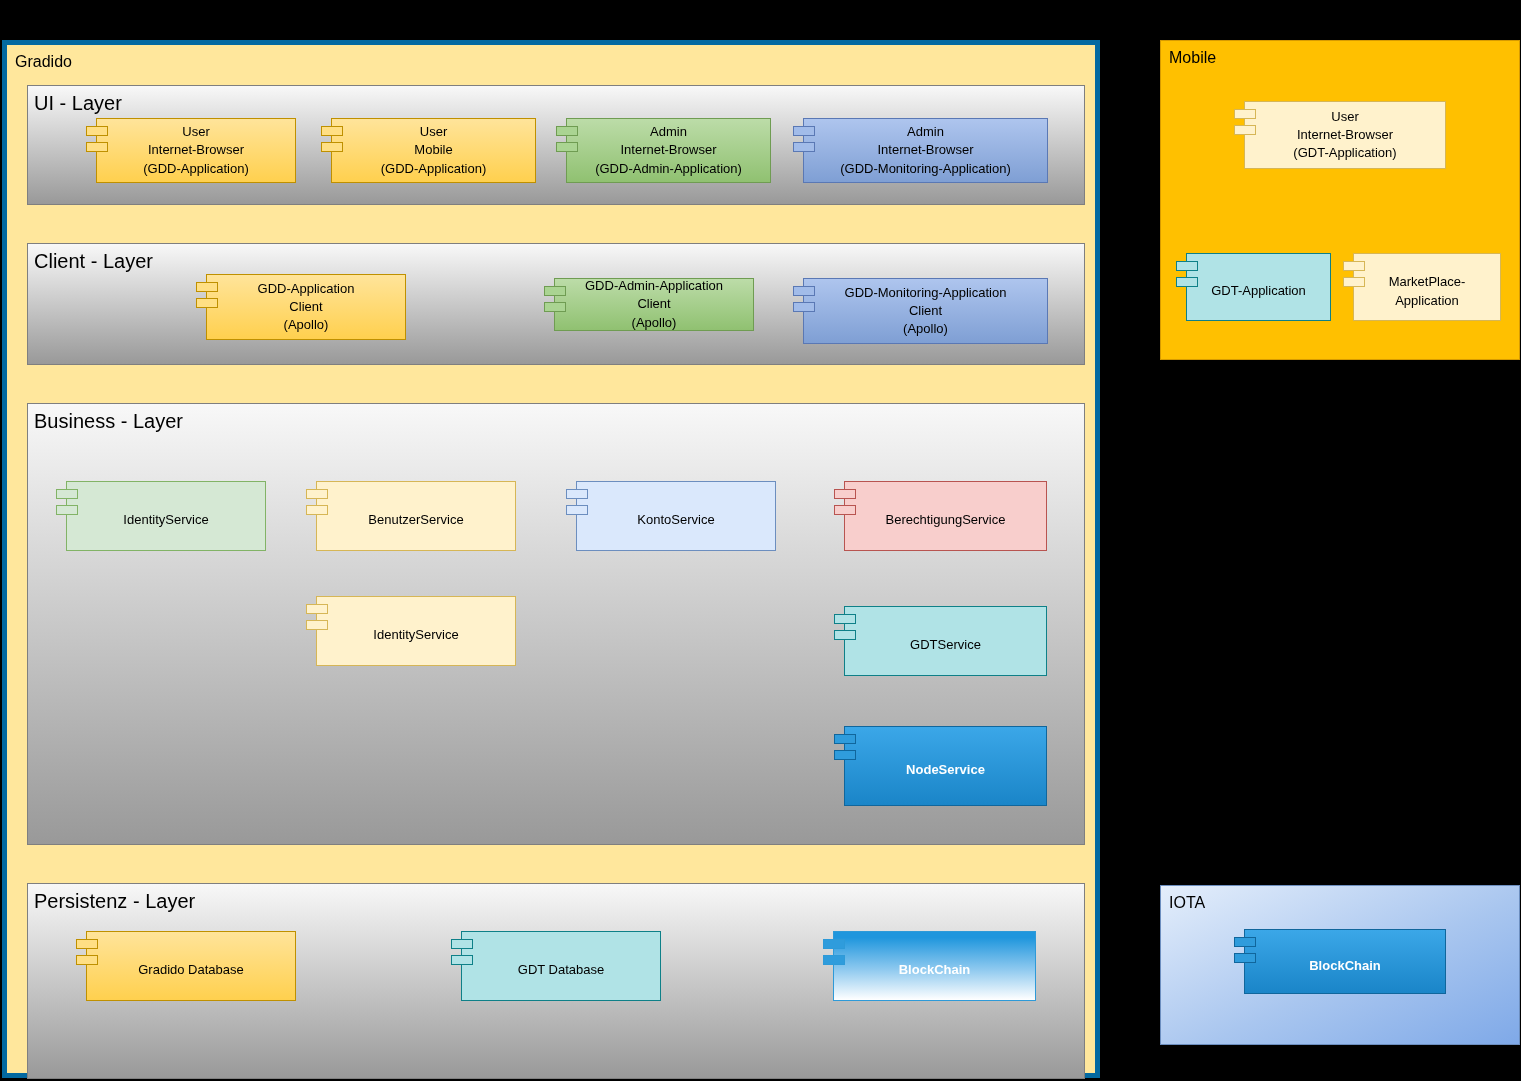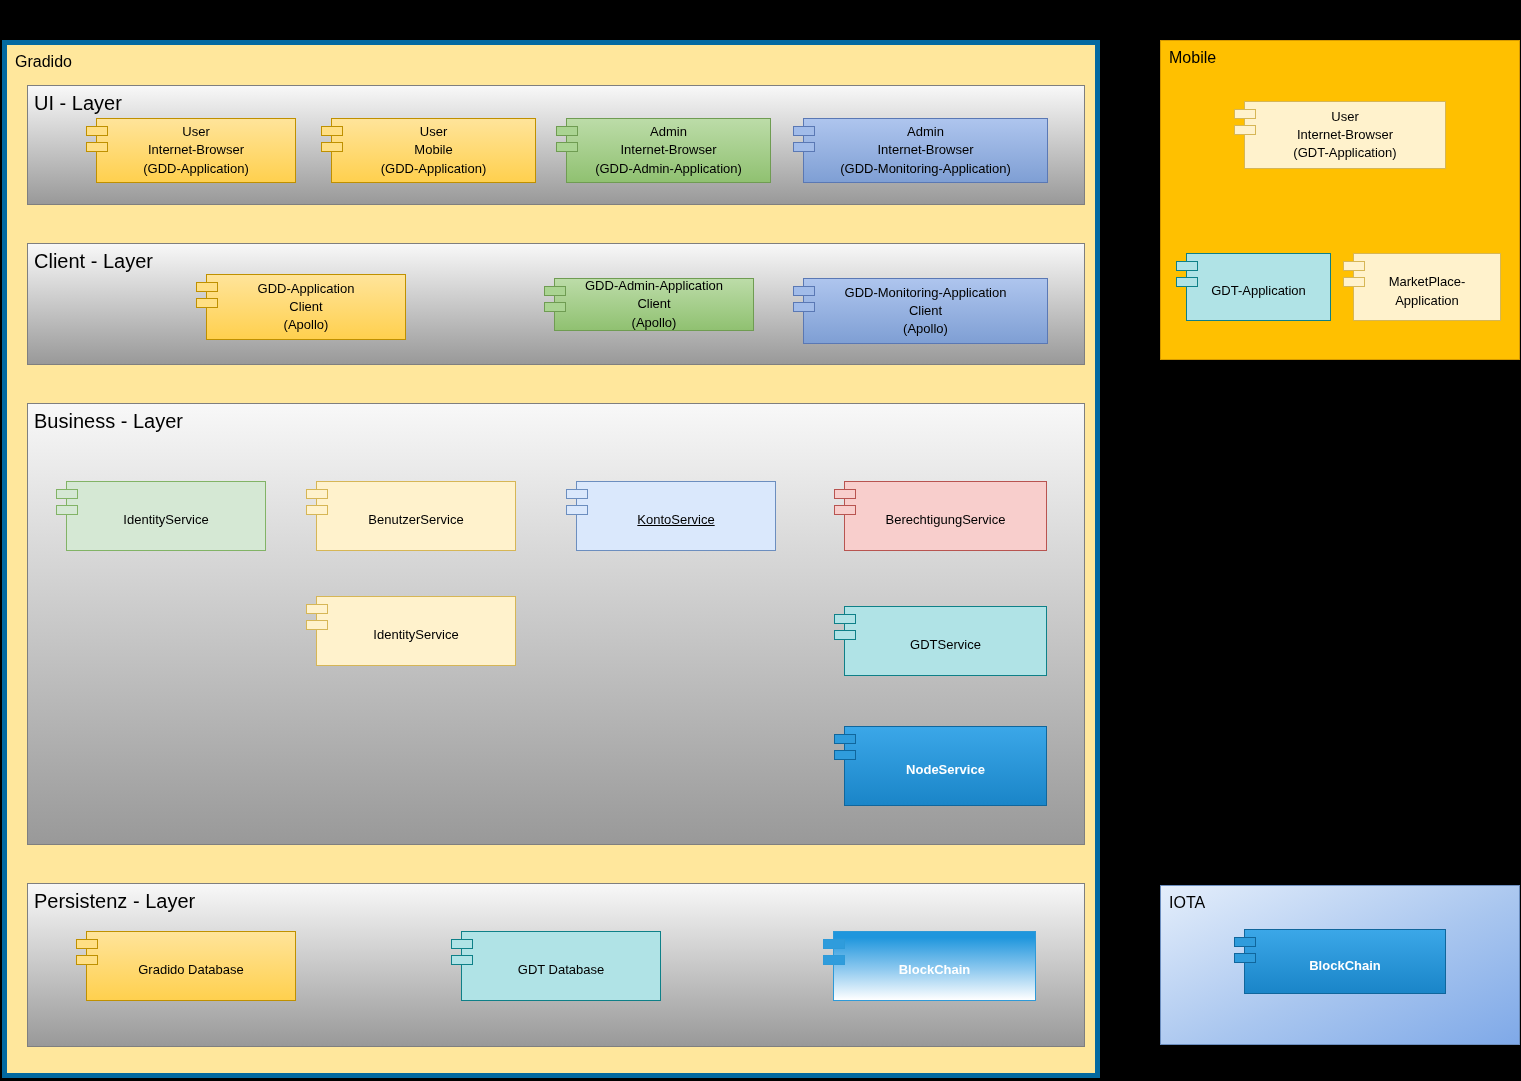--- a/index.html
+++ b/index.html
@@ -37,21 +37,21 @@
     background:linear-gradient(#f8f8f8, #999999);
     border:1px solid #7f7f7f;
   }
   .layer-title {
     position:absolute; top:6px; left:6px;
     font-size:20px; color:#000;
   }
   #layer-ui        { left:20px; top:40px;  width:1058px; height:120px; }
   #layer-client    { left:20px; top:198px; width:1058px; height:122px; }
   #layer-business  { left:20px; top:358px; width:1058px; height:442px; }
-  #layer-persistenz{ left:20px; top:838px; width:1058px; height:164px; }
+  #layer-persistenz{ left:20px; top:838px; width:1058px; height:196px; }
 
   .component {
     position:absolute;
     display:flex; align-items:center; justify-content:center;
     text-align:center;
     font-size:13px;
     border:1px solid #000;
   }
   .component .label { white-space:pre-line; line-height:1.4; padding:0 4px; }
   .component.v-top { align-items:center; padding-top:9px; }
@@ -66,21 +66,21 @@
   .theme-yellow      { background:linear-gradient(#ffe49a,#ffd04e); border-color:#bf9000; }
   .theme-yellow .tab { background:#ffdf84; }
   .theme-lightyellow      { background:#fff2cc; border-color:#d6b656; }
   .theme-lightyellow .tab { background:#fff2cc; }
   .theme-green      { background:linear-gradient(#bcdca8,#90c171); border-color:#6f9c52; }
   .theme-green .tab { background:#aad492; }
   .theme-blue      { background:linear-gradient(#aec5ee,#7f9fd4); border-color:#5a78b4; }
   .theme-blue .tab { background:#a2bce9; }
   .theme-lightgreen      { background:#d5e8d4; border-color:#82b366; }
   .theme-lightgreen .tab { background:#d5e8d4; }
-  .theme-lightblue      { background:#dae8fc; border-color:#6c8ebf;text-decoration:underline; }
+  .theme-lightblue      { background:#dae8fc; border-color:#6c8ebf; }
   .theme-lightblue .tab { background:#dae8fc; }
   .theme-pink      { background:#f8cecc; border-color:#b85450; }
   .theme-pink .tab { background:#f8cecc; }
   .theme-teal      { background:#b0e3e6; border-color:#0e8088; }
   .theme-teal .tab { background:#b0e3e6; }
   .theme-nodeblue      { background:linear-gradient(#3ba7e8,#1a85c8); border-color:#10669c; color:#fff; font-weight:bold; }
   .theme-nodeblue .tab { background:#2f9cdc; }
   .theme-blockfade      { background:linear-gradient(#1f96dd 8%, #8ec9ef 55%, #ffffff 100%); border-color:#2e9ad8; color:#fff; font-weight:bold; }
   .theme-blockfade .tab { background:#2f9cdc; }
 </style>

